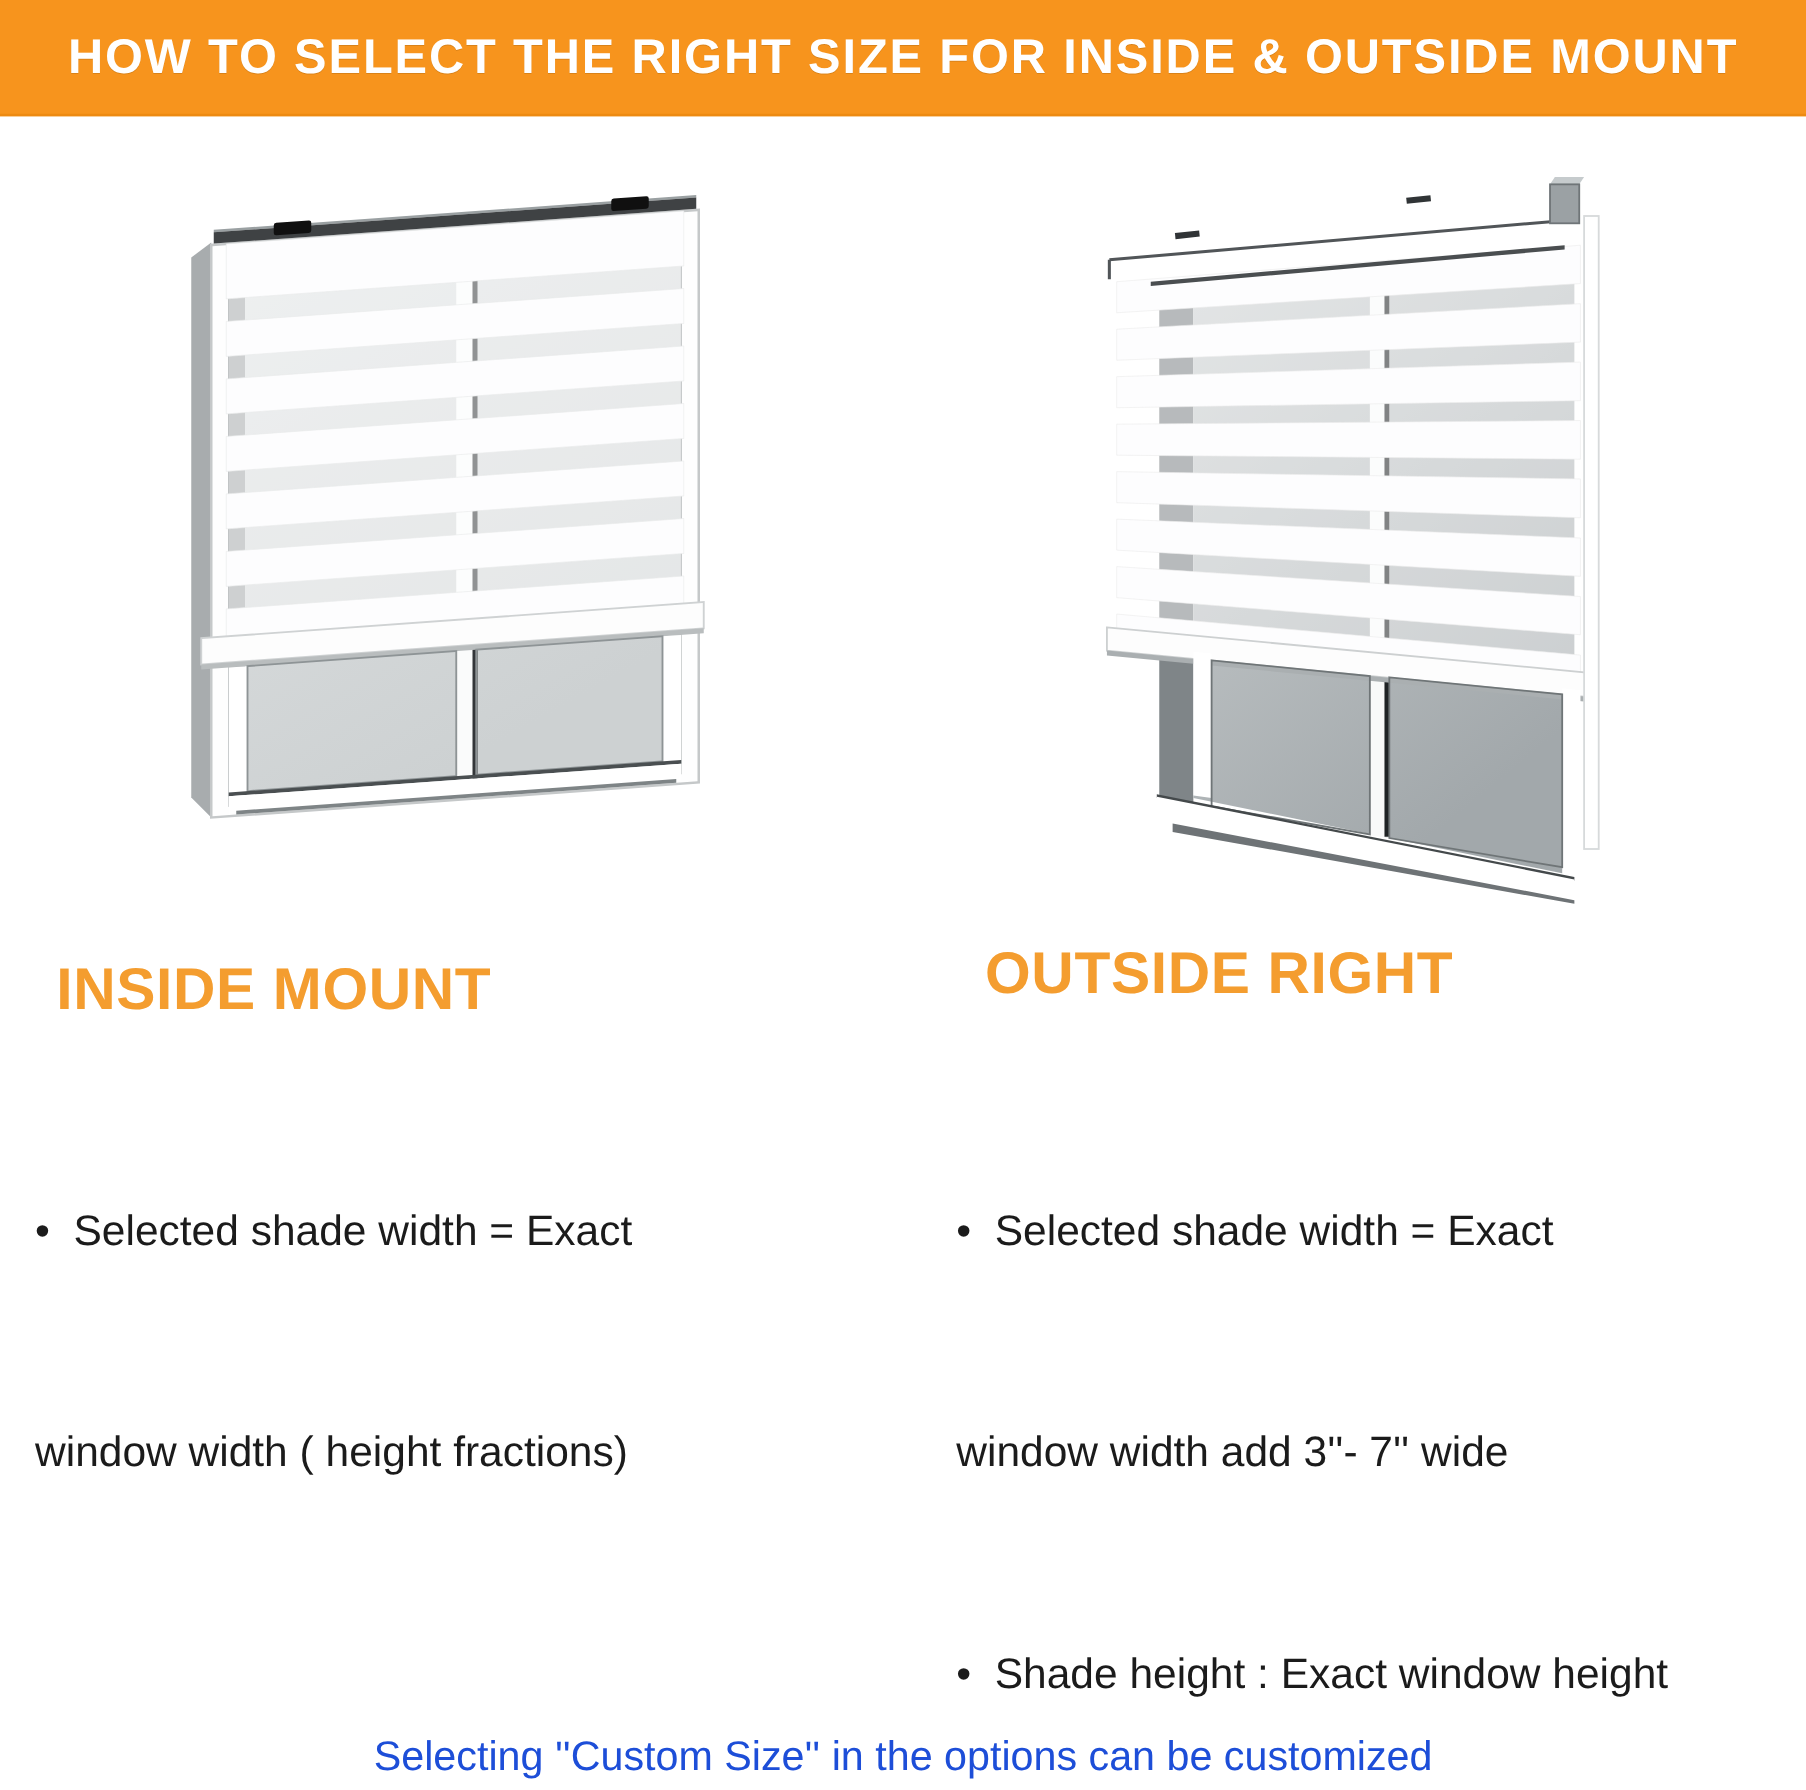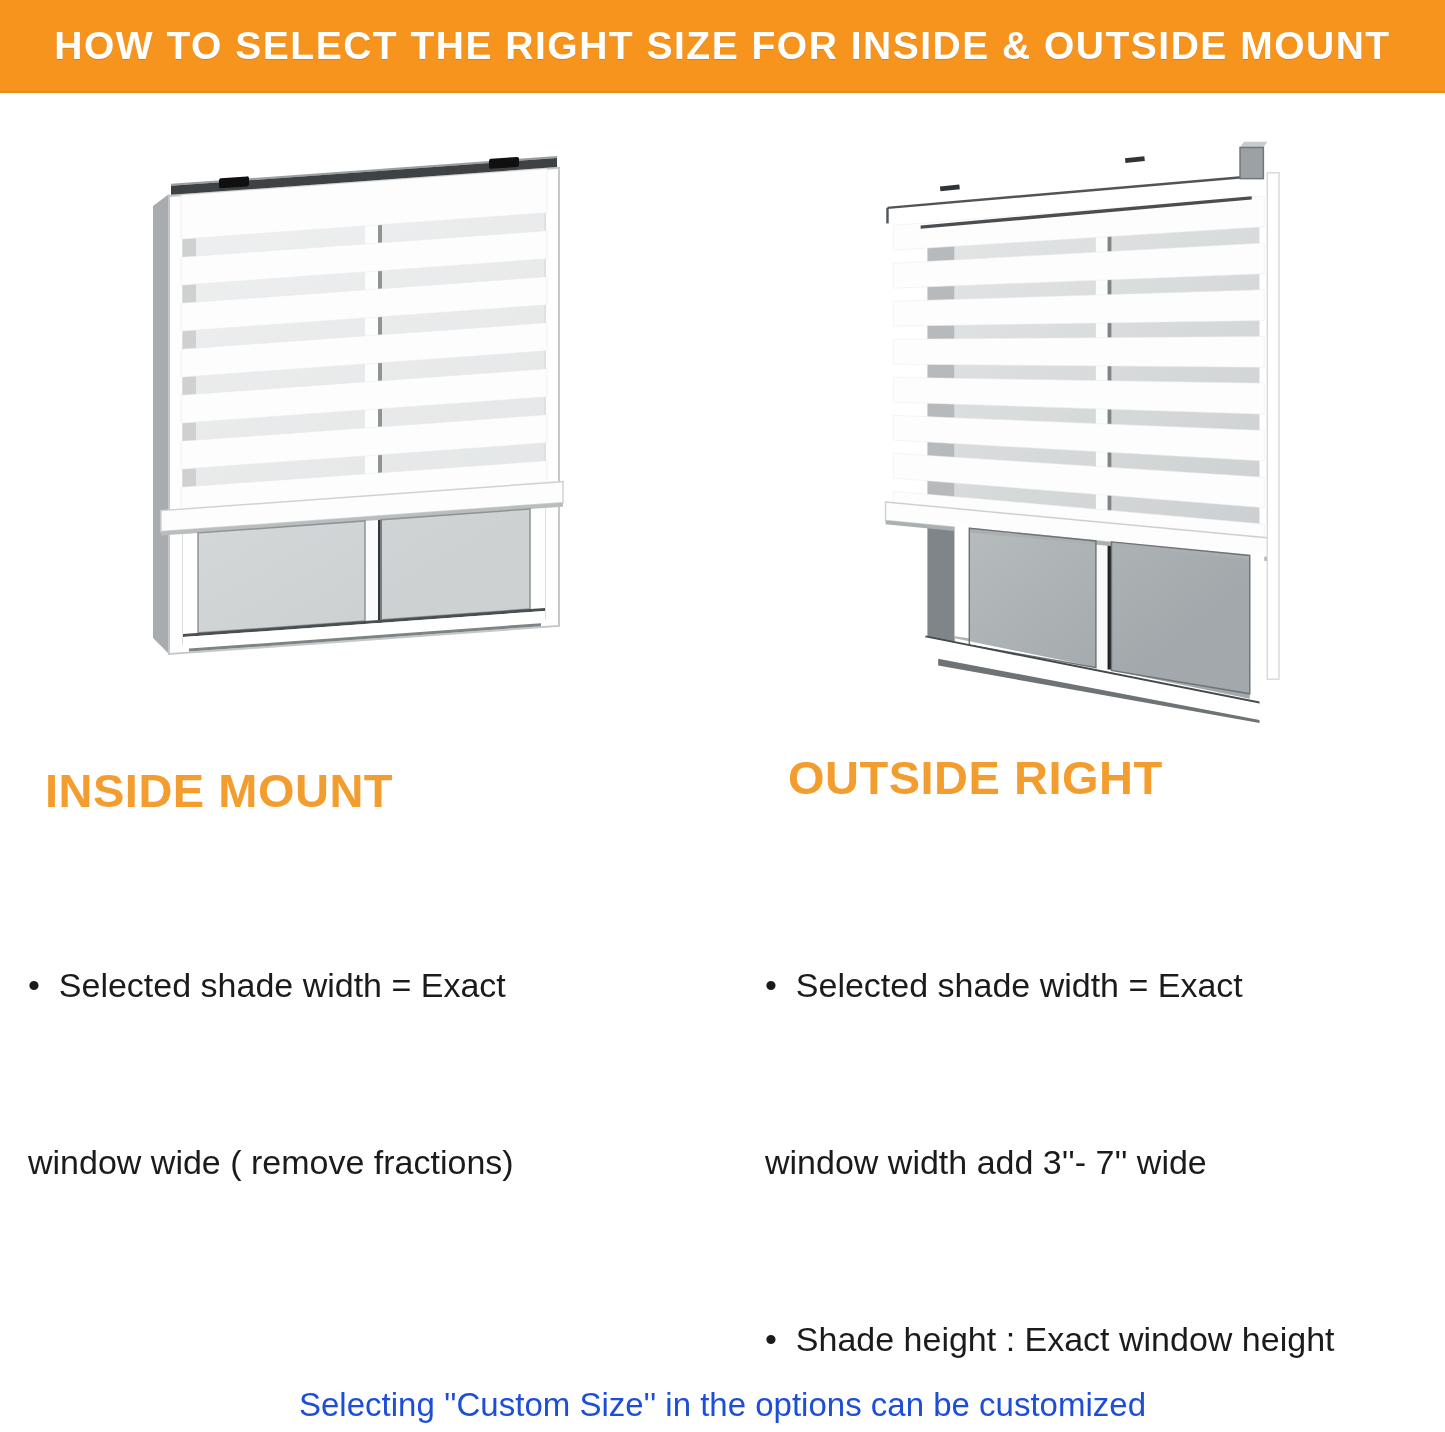--- a/index.html
+++ b/index.html
@@ -150,21 +150,21 @@
     <polygon points="78,545 408,608 408,611 78,552" fill="#6e7376"></polygon>
 
     <rect x="416" y="46" width="12" height="520" fill="#ffffff" stroke="#d7dadb" stroke-width="1.5"></rect>
   </svg>
 
   <div class="mount-heading heading-inside">INSIDE MOUNT</div>
   <div class="mount-heading heading-outside">OUTSIDE RIGHT</div>
 
   <div class="col col-left">
     <div>•  Selected shade width = Exact</div>
-    <div>window wide ( remove fractions)</div>
+    <div>window width ( height fractions)</div>
     
     
     
     
     
   </div>
 
   <div class="col col-right">
     <div>•  Selected shade width = Exact</div>
     <div>window width add 3''- 7'' wide</div>

